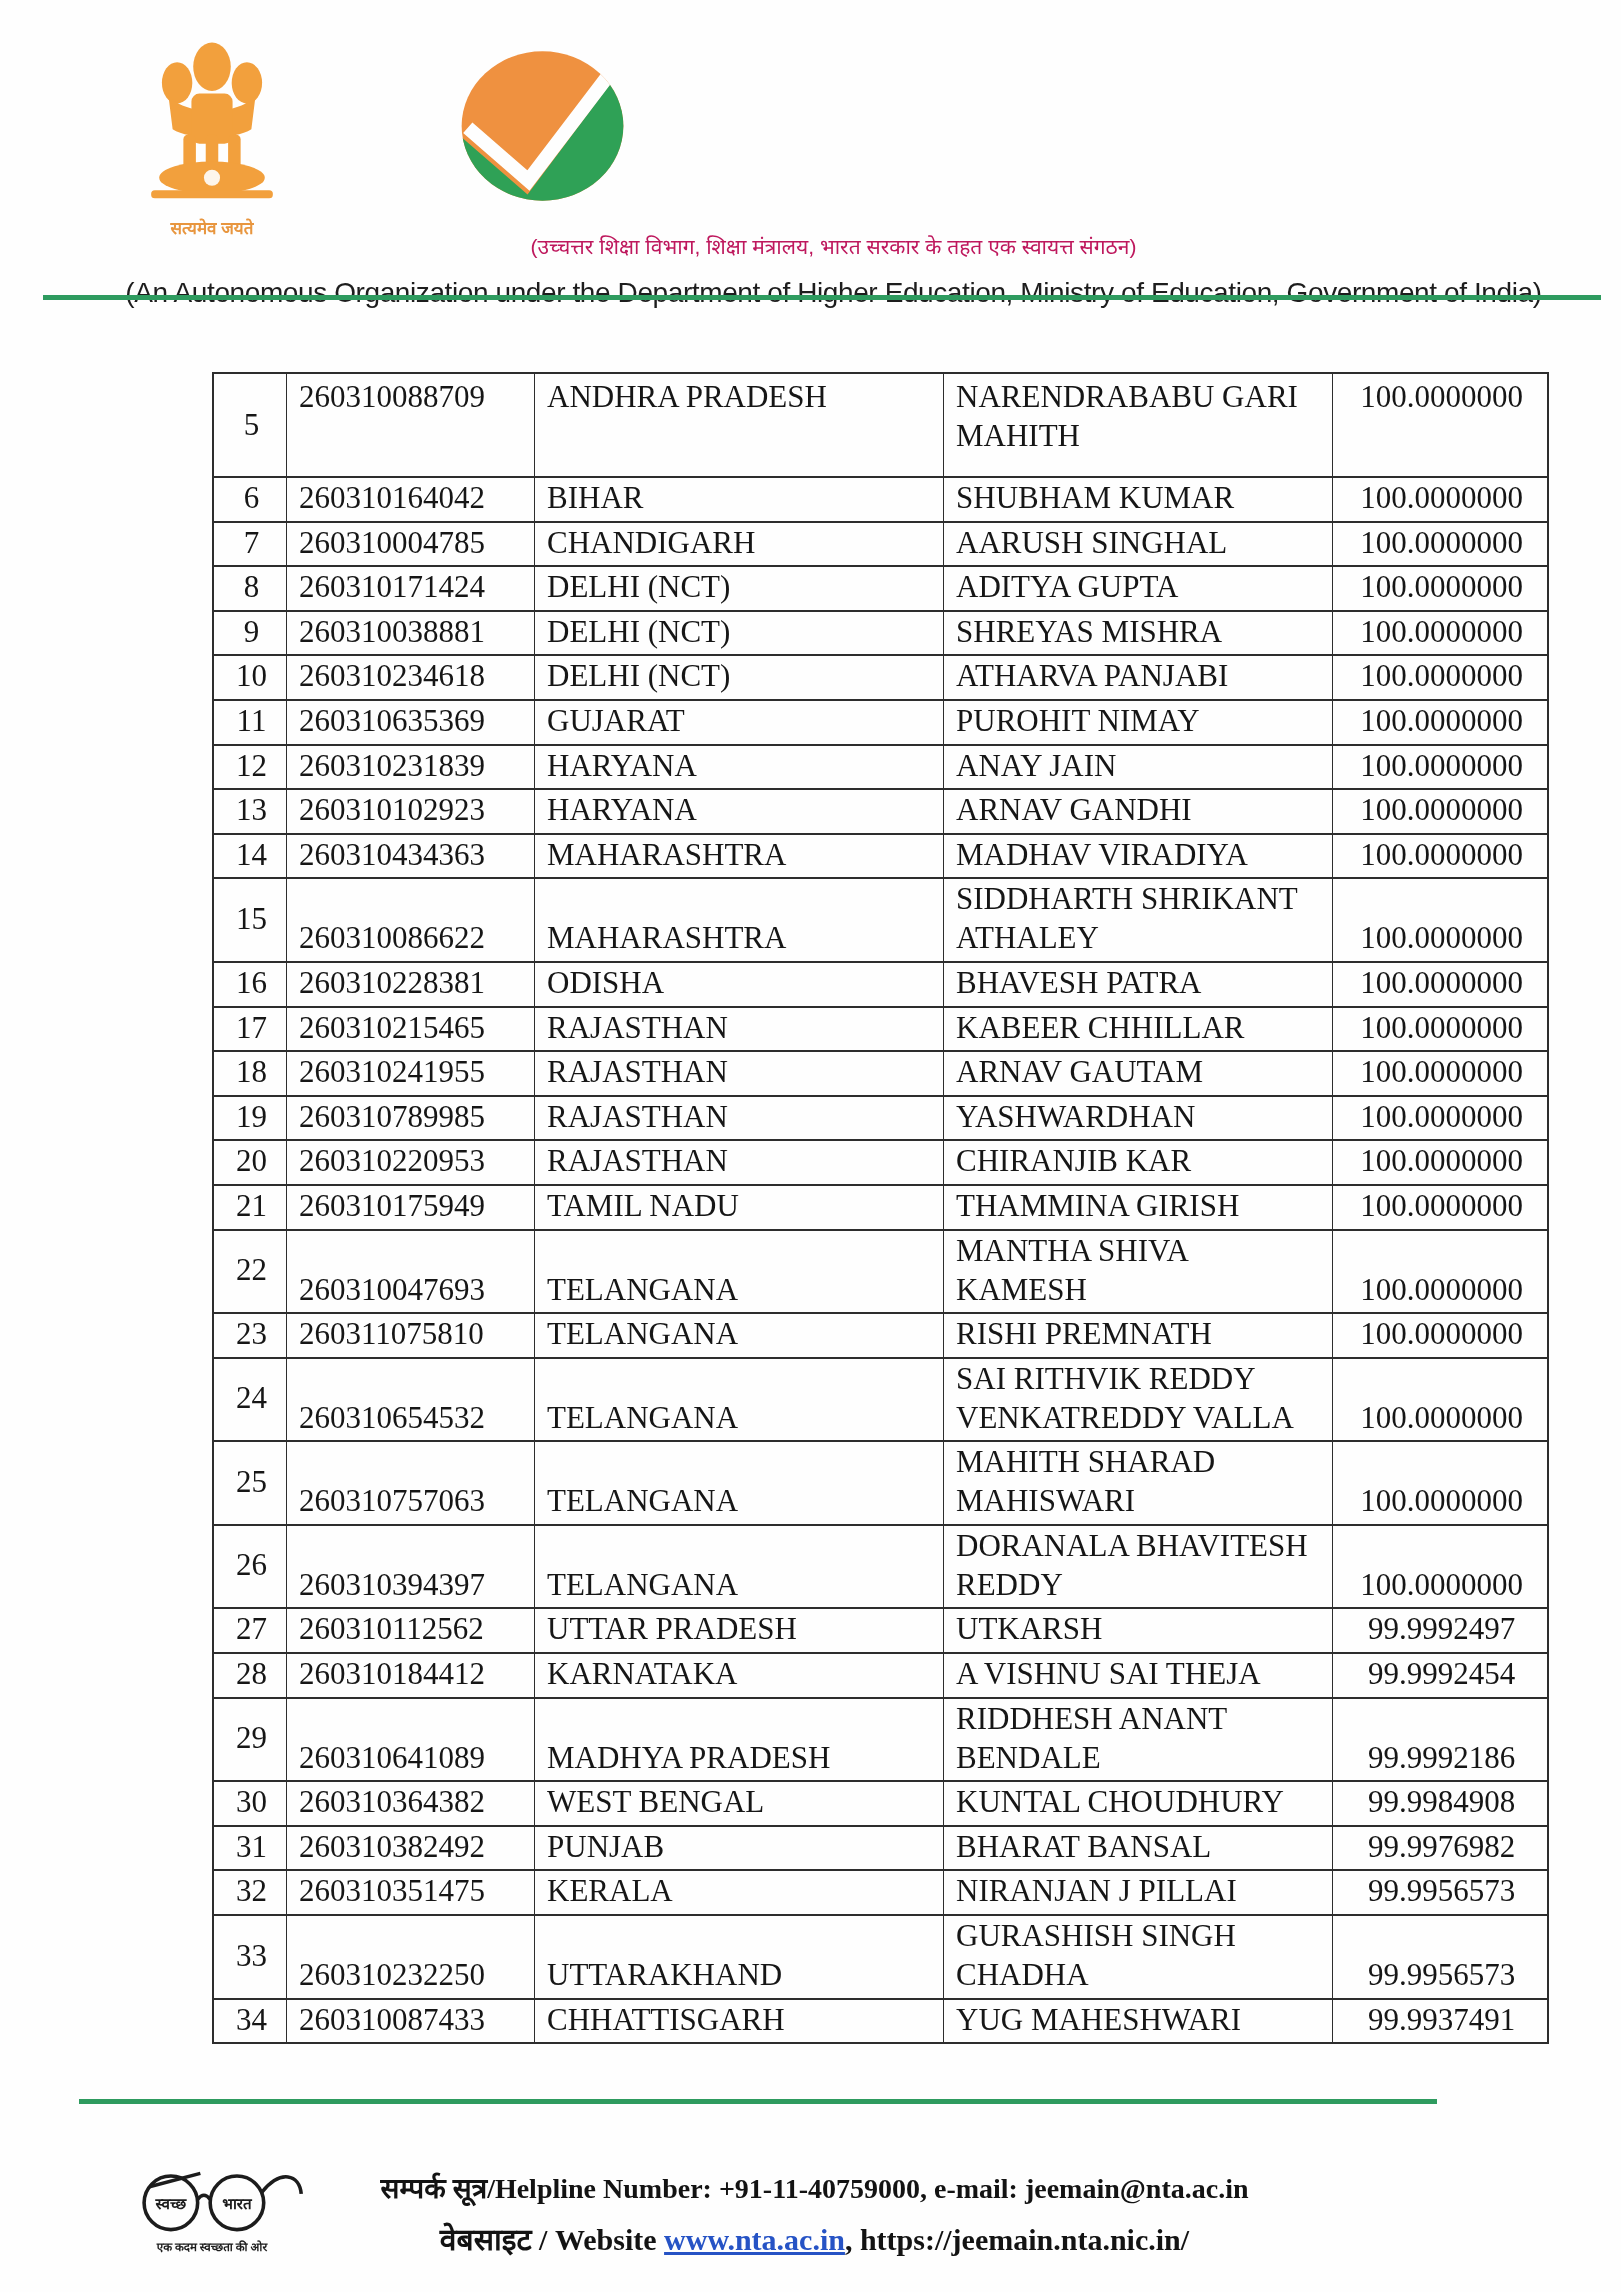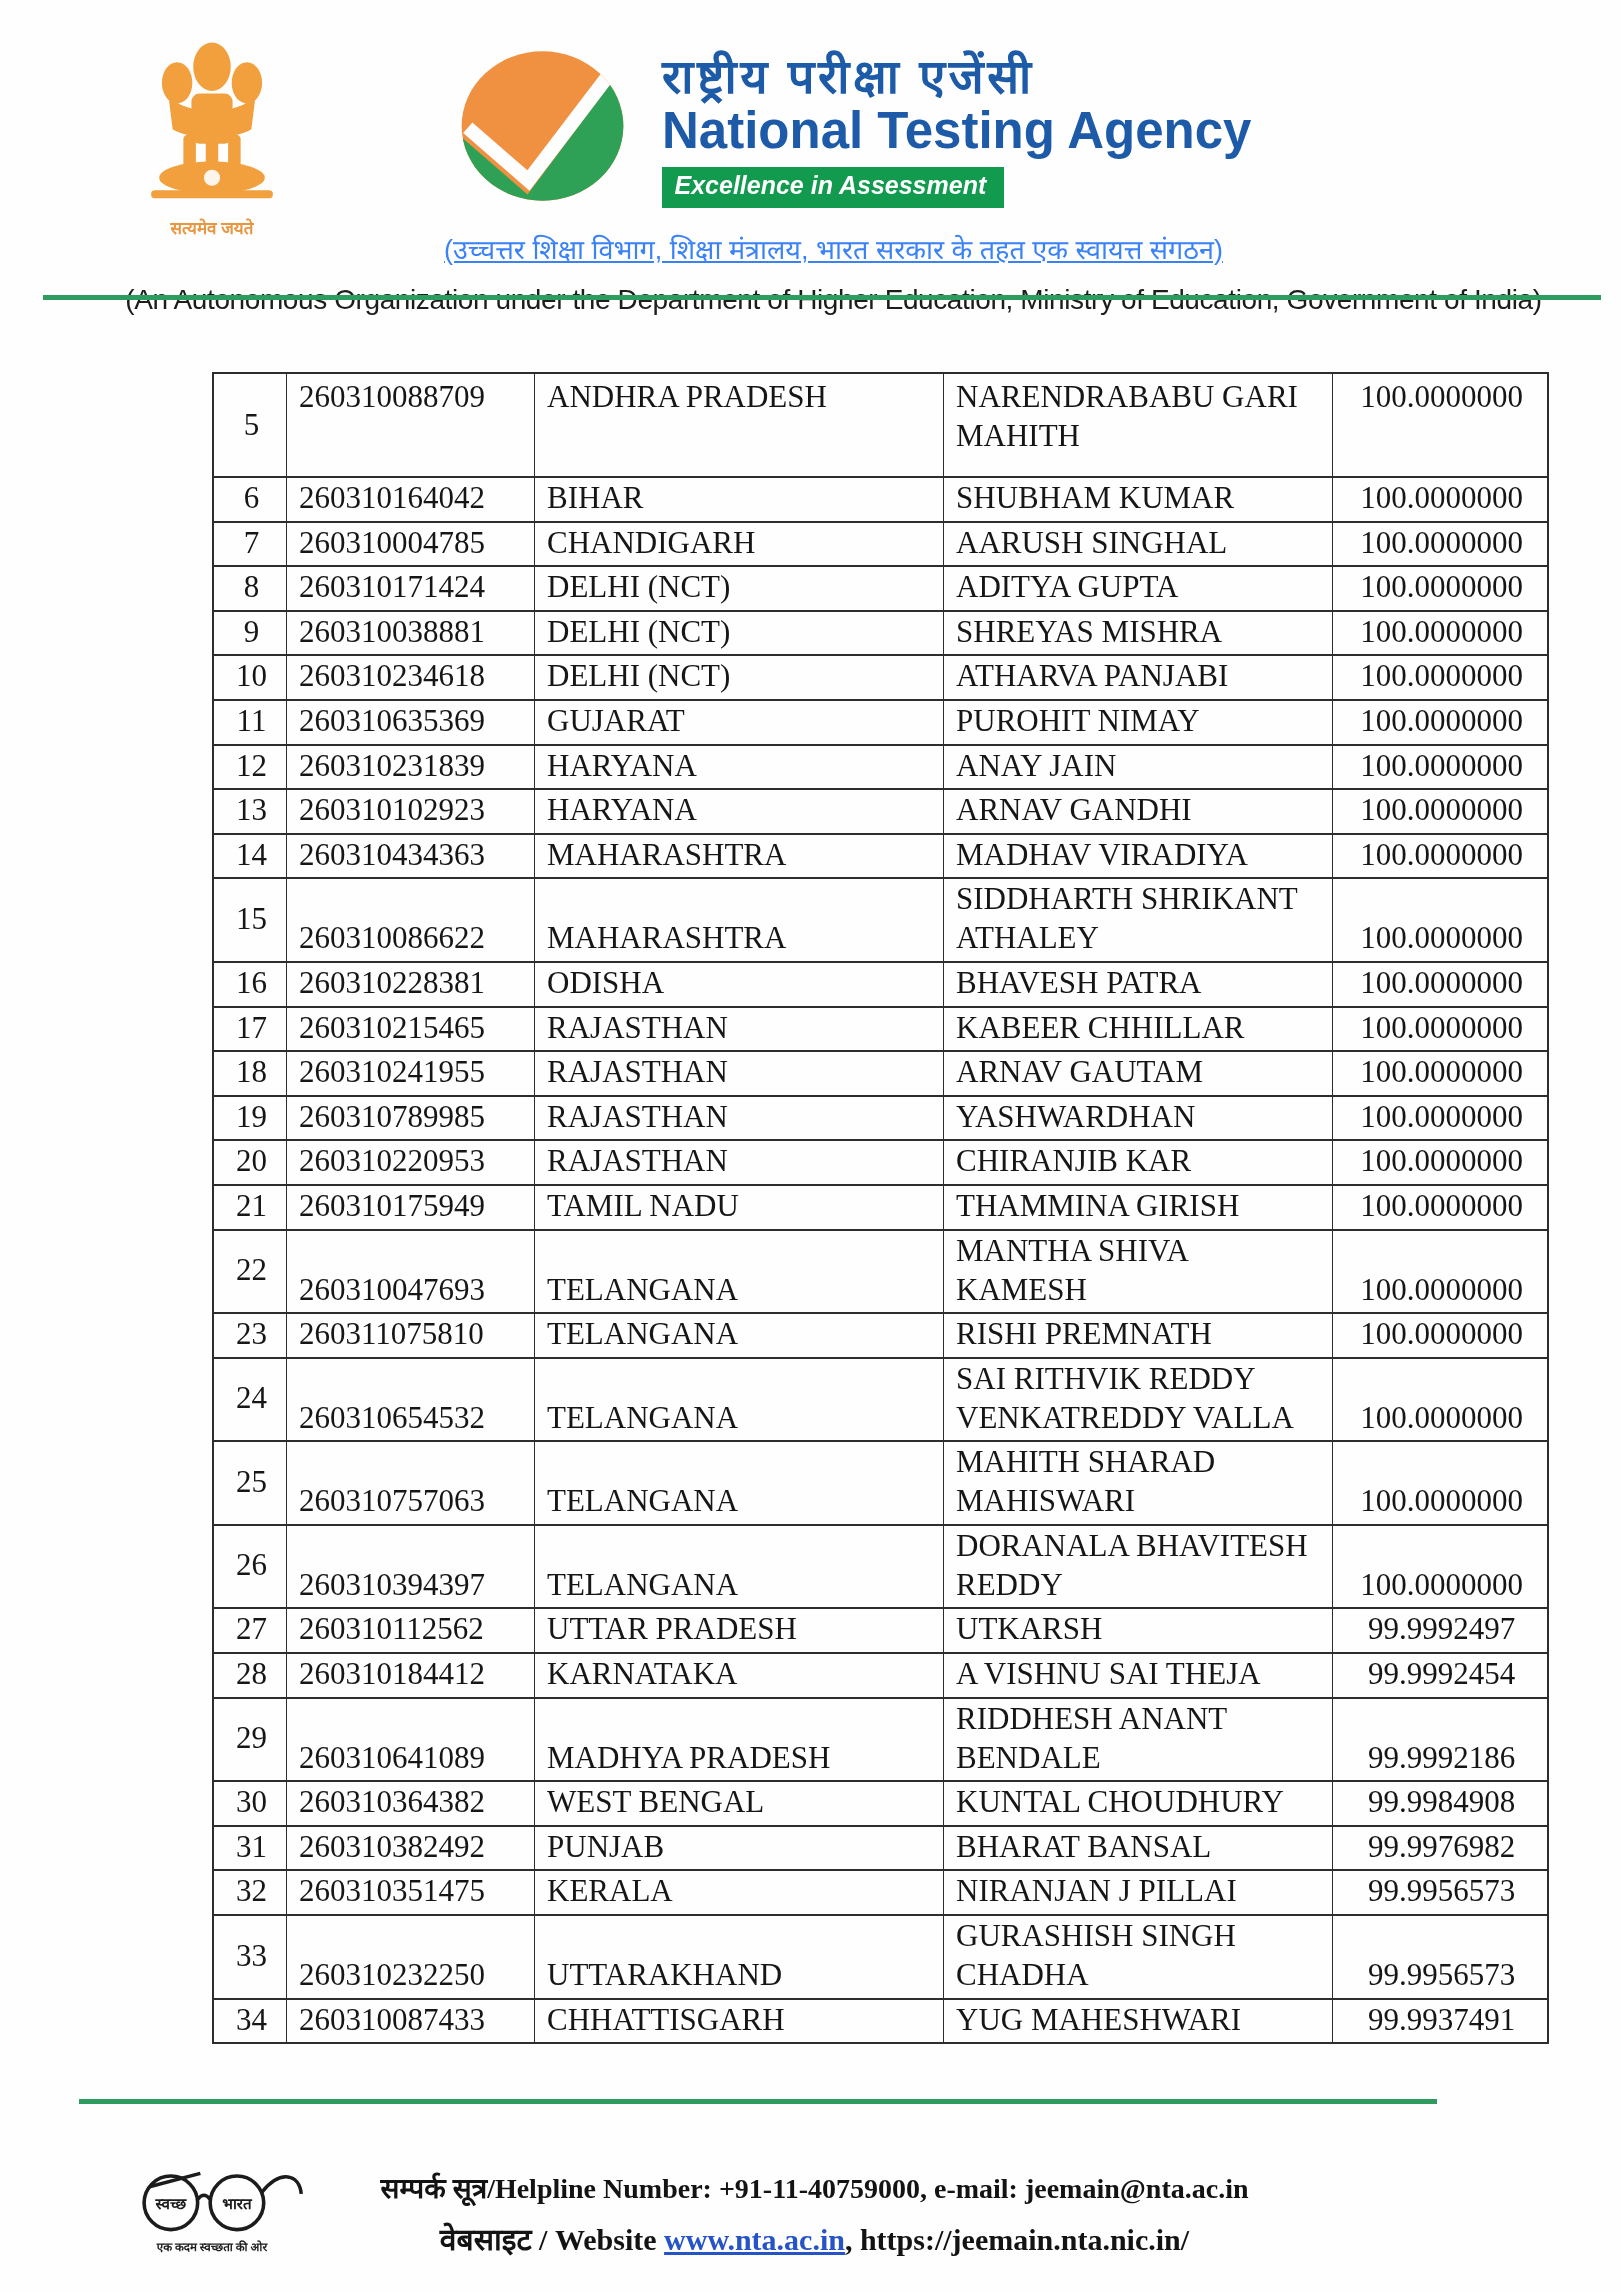--- a/index.html
+++ b/index.html
@@ -28,21 +28,21 @@
   .title-hi { font-size: 47px; line-height: 1.08; font-weight: 600; color: #1d5ba8; letter-spacing: 3.6px; }
   .title-en { font-size: 51px; line-height: 1.05; font-weight: 700; color: #1d5ba8; margin-top: 1.8px; }
   .badge {
     display: inline-block; margin-top: 9px; background: #129a4e; color: #ffffff;
     font-style: italic; font-weight: bold; font-size: 25px; padding: 4.5px 18px 7.2px 12.5px;
   }
   .subtitles {
     position: absolute; top: 235px; left: 90px; width: 1487px; text-align: center;
     font-family: "Liberation Sans", "DejaVu Sans", sans-serif;
   }
-  .subtitle-hi { font-size: 27px; color: #3b82f6; line-height: 1.15; text-decoration: underline; }
+  .subtitle-hi { font-size: 21px; color: #be185d; line-height: 1.15; }
   .subtitle-en { font-size: 28px; color: #1d1d1d; line-height: 1.15; margin-top: 18px; letter-spacing: -0.4px; }
   .rule-top { position: absolute; top: 295px; left: 43px; width: 1558px; height: 4.5px; background: #2e9b5f; }
 
   
   table.results {
     position: absolute; top: 372px; left: 212px;
     border-collapse: collapse; table-layout: fixed;
     font-size: 31px; line-height: 39px;
     border: 2.7px solid #2d2d2d;
   }
@@ -102,25 +102,20 @@
             <clipPath id="ntaclip">
               <ellipse cx="95" cy="86" rx="92" ry="85"></ellipse>
             </clipPath>
           </defs>
         <g clip-path="url(#ntaclip)">
           <rect width="190" height="172" fill="#ef9140"></rect>
           <path d="M2,98 L78,164 L190,14 L190,172 L2,172 Z" fill="#2fa156"></path>
           <path d="M10,88 L79,148 L184,10" stroke="#fefefe" stroke-width="16" fill="none"></path>
         </g>
       </svg>
-      <div class="brand-text">
-        <div class="title-hi">राष्ट्रीय परीक्षा एजेंसी</div>
-        <div class="title-en">National Testing Agency</div>
-        <div class="badge">Excellence in Assessment</div>
-      </div>
     </div>
 
     <div class="subtitles">
       <div class="subtitle-hi">(उच्चत्तर शिक्षा विभाग, शिक्षा मंत्रालय, भारत सरकार के तहत एक स्वायत्त संगठन)</div>
       <div class="subtitle-en">(An Autonomous Organization under the Department of Higher Education, Ministry of Education, Government of India)</div>
     </div>
 
     <div class="rule-top"></div>
   </div>
 

